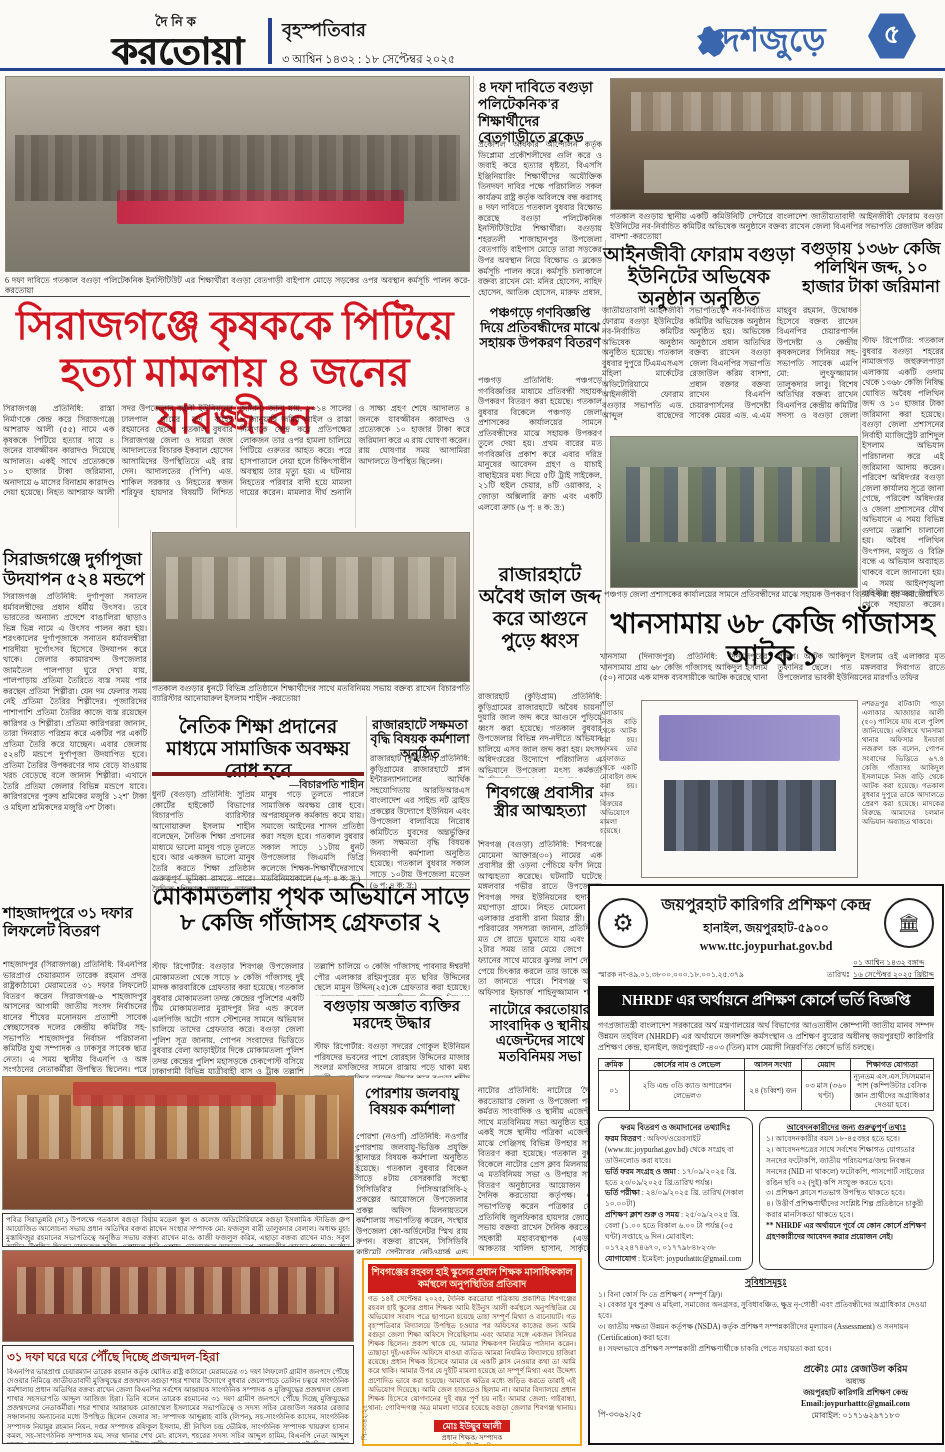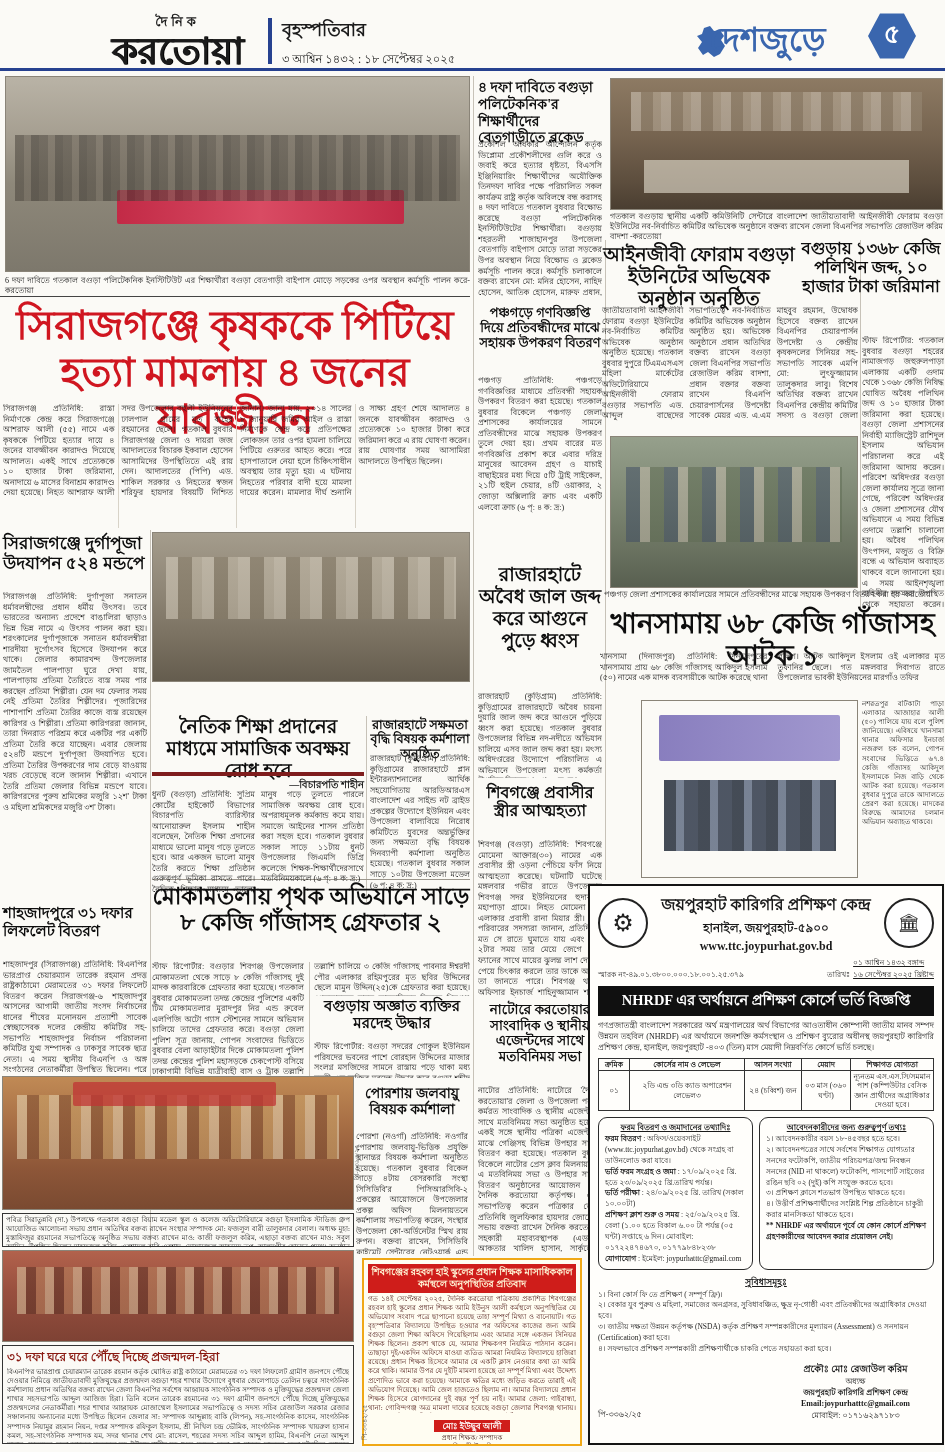--- a/index.html
+++ b/index.html
@@ -77,27 +77,28 @@
 
   <div class="abs hl" style="left:602px;top:244px;width:194px;font-size:19px;">আইনজীবী ফোরাম বগুড়া ইউনিটের অভিষেক অনুষ্ঠান অনুষ্ঠিত</div>
   <div class="abs body8" style="left:602px;top:306px;width:256px;height:126px;column-count:3;column-gap:6px;">জাতীয়তাবাদী আইনজীবী ফোরাম বগুড়া ইউনিটের নব-নির্বাচিত কমিটির অভিষেক অনুষ্ঠান অনুষ্ঠিত হয়েছে। গতকাল বুধবার দুপুরে টিএমএসএস মহিলা মার্কেটের অডিটোরিয়ামে আইনজীবী ফোরাম বগুড়ার সভাপতি এড. আব্দুল বাছেদের সভাপতিত্বে নব-নির্বাচিত কমিটির অভিষেক অনুষ্ঠান অনুষ্ঠিত হয়। অভিষেক অনুষ্ঠানে প্রধান অতিথির বক্তব্য রাখেন বগুড়া জেলা বিএনপির সভাপতি রেজাউল করিম বাদশা, প্রধান বক্তার বক্তব্য রাখেন বিএনপি চেয়ারপার্সনের উপদেষ্টা সাবেক মেয়র এড. এ.এম মাহবুব রহমান, উদ্বোধক হিসেবে বক্তব্য রাখেন বিএনপির চেয়ারপার্সন উপদেষ্টা ও কেন্দ্রীয় কৃষকদলের সিনিয়র সহ-সভাপতি সাবেক এমপি মো: লুৎফুজ্জামান তালুকদার লাবু। বিশেষ অতিথির বক্তব্য রাখেন বিএনপির কেন্দ্রীয় কমিটির সদস্য ও বগুড়া জেলা বিএনপির সাবেক সভাপতি ভিপি সাইফুল ইসলাম, সাবেক এমপি ও জেলা বিএনপির সাবেক আহ্বায়ক গোলাম মো: সিরাজ, সাবেক এমপি কাজী রফিকুল ইসলাম, বগুড়া জেলা বিএনপির ভারপ্রাপ্ত সাধারণ সম্পাদক সাবেক এমপি মোশারফ হোসেন, বিএনপির কেন্দ্রীয় কমিটির সদস্য জয়নাল আবেদীন প্রমুখ।</div>
 
   <div class="abs hl" style="left:798px;top:240px;width:146px;font-size:16.5px;">বগুড়ায় ১৩৬৮ কেজি পলিথিন জব্দ, ১০ হাজার টাকা জরিমানা</div>
   <div class="abs body8" style="left:862px;top:336px;width:82px;height:272px;">স্টাফ রিপোর্টার: গতকাল বুধবার বগুড়া শহরের নামাজগড় জহুরুলপাড়া এলাকায় একটি গুদাম থেকে ১৩৬৮ কেজি নিষিদ্ধ ঘোষিত অবৈধ পলিথিন জব্দ ও ১০ হাজার টাকা জরিমানা করা হয়েছে। বগুড়া জেলা প্রশাসনের নির্বাহী ম্যাজিস্ট্রেট রাশিদুল ইসলাম অভিযান পরিচালনা করে এই জরিমানা আদায় করেন। পরিবেশ অধিদপ্তর বগুড়া জেলা কার্যালয় সূত্রে জানা গেছে, পরিবেশ অধিদপ্তর ও জেলা প্রশাসনের যৌথ অভিযানে এ সময় বিভিন্ন গুদামে তল্লাশি চালানো হয়। অবৈধ পলিথিন উৎপাদন, মজুত ও বিক্রি বন্ধে এ অভিযান অব্যাহত থাকবে বলে জানানো হয়। এ সময় আইনশৃঙ্খলা বাহিনীর সদস্যরা উপস্থিত থেকে সহায়তা করেন। জব্দকৃত পলিথিন ধ্বংস করা হবে এবং আইনশৃঙ্খলা রক্ষায় অভিযান পরিচালনা অব্যাহত রাখা হবে বলে জেলা প্রশাসন সূত্রে জানা গেছে।</div>
 
   <div class="abs redhl" style="left:0px;top:302px;width:470px;font-size:40px;">সিরাজগঞ্জে কৃষককে পিটিয়ে হত্যা মামলায় ৪ জনের যাবজ্জীবন</div>
   <div class="abs body8" style="left:3px;top:404px;width:467px;height:124px;column-count:4;column-gap:7px;column-rule:1px solid #d8d3c8;">সিরাজগঞ্জ প্রতিনিধি: রাস্তা নির্মাণকে কেন্দ্র করে সিরাজগঞ্জে আশরাফ আলী (৫৫) নামে এক কৃষককে পিটিয়ে হত্যার দায়ে ৪ জনের যাবজ্জীবন কারাদণ্ড দিয়েছে আদালত। একই সাথে প্রত্যেককে ১০ হাজার টাকা জরিমানা, অনাদায়ে ৬ মাসের বিনাশ্রম কারাদণ্ড দেয়া হয়েছে। নিহত আশরাফ আলী সদর উপজেলার বহুলী ইউনিয়নের ঢালপাল গ্রামের মৃত বাহের রহমানের ছেলে। গতকাল বুধবার সিরাজগঞ্জ জেলা ও দায়রা জজ আদালতের বিচারক ইকবাল হোসেন আসামিদের উপস্থিতিতে এই রায় দেন। আদালতের (পিপি) এড. শাকিল সরকার ও নিহতের স্বজন শরিফুর হায়দার বিষয়টি নিশ্চিত জানান। জানা যায়, ২০১৪ সালের ৮ জানুয়ারি জমির আইল ও রাস্তা নির্মাণকে কেন্দ্র করে প্রতিপক্ষের লোকজন তার ওপর হামলা চালিয়ে পিটিয়ে গুরুতর আহত করে। পরে হাসপাতালে নেয়া হলে চিকিৎসাধীন অবস্থায় তার মৃত্যু হয়। এ ঘটনায় নিহতের পরিবার বাদী হয়ে মামলা দায়ের করেন। মামলার দীর্ঘ শুনানি ও সাক্ষ্য গ্রহণ শেষে আদালত ৪ জনকে যাবজ্জীবন কারাদণ্ড ও প্রত্যেককে ১০ হাজার টাকা করে জরিমানা করে এ রায় ঘোষণা করেন। রায় ঘোষণার সময় আসামিরা আদালতে উপস্থিত ছিলেন।</div>
 
-  <div class="abs hlL" style="left:3px;top:534px;width:144px;font-size:17px;">সিরাজগঞ্জে দুর্গাপূজা উদযাপন ৫২৪ মন্ডপে</div>
+  <div class="abs hlL" style="left:3px;top:550px;width:144px;font-size:17px;">সিরাজগঞ্জে দুর্গাপূজা উদযাপন ৫২৪ মন্ডপে</div>
   <div class="abs body8" style="left:3px;top:592px;width:144px;height:306px;">সিরাজগঞ্জ প্রতিনিধি: দুর্গাপূজা সনাতন ধর্মাবলম্বীদের প্রধান ধর্মীয় উৎসব। তবে ভারতের অন্যান্য প্রদেশে বাঙালিরা ছাড়াও ভিন্ন ভিন্ন নামে এ উৎসব পালন করা হয়। শরৎকালের দুর্গাপূজাকে সনাতন ধর্মাবলম্বীরা শারদীয়া দুর্গোৎসব হিসেবে উদযাপন করে থাকে। জেলার কামারখন্দ উপজেলার জামতৈল পালপাড়া ঘুরে দেখা যায়, পালপাড়ায় প্রতিমা তৈরিতে ব্যস্ত সময় পার করছেন প্রতিমা শিল্পীরা। যেন দম ফেলার সময় নেই প্রতিমা তৈরির শিল্পীদের। পূজারিদের পাশাপাশি প্রতিমা তৈরির কাজে ব্যস্ত রয়েছেন কারিগর ও শিল্পীরা। প্রতিমা কারিগররা জানান, তারা দিনরাত পরিশ্রম করে একটির পর একটি প্রতিমা তৈরি করে যাচ্ছেন। এবার জেলায় ৫২৪টি মন্ডপে দুর্গাপূজা উদযাপিত হবে। প্রতিমা তৈরির উপকরণের দাম বেড়ে যাওয়ায় খরচ বেড়েছে বলে জানান শিল্পীরা। এখানে তৈরি প্রতিমা জেলার বিভিন্ন মন্ডপে যাবে। কারিগরদের পুরুষ শ্রমিকের মজুরি ১২শ' টাকা ও মহিলা শ্রমিকদের মজুরি ৩শ' টাকা।</div>
 
   <div class="abs photo" style="left:152px;top:532px;width:318px;height:150px;background:
       linear-gradient(180deg,#a49c8c 0%,#8e8575 40%,#776e5e 75%,#645c4e 100%);">
     <div class="abs" style="left:4%;top:16%;width:92%;height:42%;background:repeating-linear-gradient(90deg,#ded6c6 0 12px,#857a66 12px 26px,#c9c0ae 26px 36px);opacity:.5;"></div>
   </div>
+  <div class="abs cap" style="left:152px;top:684px;width:318px;height:28px;">গতকাল বগুড়ার ধুনটে বিভিন্ন প্রতিষ্ঠানে শিক্ষার্থীদের সাথে মতবিনিময় সভায় বক্তব্য রাখেন বিচারপতি ব্যারিস্টার আনোয়ারুল ইসলাম শাহীন -করতোয়া</div>
 
   <div class="abs hl" style="left:152px;top:716px;width:212px;font-size:19px;">নৈতিক শিক্ষা প্রদানের মাধ্যমে সামাজিক অবক্ষয় রোধ হবে</div>
   <div class="abs" style="left:152px;top:772px;width:212px;border-top:4px solid #7f1d1d;text-align:right;font-size:10px;font-weight:bold;padding-top:1px;">
     <span>—</span><span>বিচারপতি শাহীন</span>
   </div>
   <div class="abs body8" style="left:152px;top:790px;width:212px;height:110px;column-count:2;column-gap:6px;">ধুনট (বগুড়া) প্রতিনিধি: সুপ্রিম কোর্টের হাইকোর্ট বিভাগের বিচারপতি ব্যারিস্টার আনোয়ারুল ইসলাম শাহীন বলেছেন, নৈতিক শিক্ষা প্রদানের মাধ্যমে ভালো মানুষ গড়ে তুলতে হবে। আর একজন ভালো মানুষ তৈরি করতে শিক্ষা প্রতিষ্ঠান গুরুত্বপূর্ণ ভূমিকা রাখতে পারে। নৈতিক শিক্ষার মাধ্যমে ভালো মানুষ গড়ে তুলতে পারলে সামাজিক অবক্ষয় রোধ হবে। অপরাধমূলক কর্মকান্ড কমে যায়। সমাজে আইনের শাসন প্রতিষ্ঠা করা সহজ হবে। গতকাল বুধবার সকাল সাড়ে ১১টায় ধুনট উপজেলার জিএমসি ডিগ্রি কলেজে শিক্ষক-শিক্ষার্থীদেরসাথে মতবিনিময়কালে (৬ পৃ: ৪ ক: দ্র:)</div>
 
   <div class="abs hl" style="left:370px;top:718px;width:100px;font-size:12.5px;">রাজারহাটে সক্ষমতা বৃদ্ধি বিষয়ক কর্মশালা অনুষ্ঠিত</div>
   <div class="abs body8" style="left:370px;top:754px;width:100px;height:146px;">রাজারহাট (কুড়িগ্রাম) প্রতিনিধি: কুড়িগ্রামের রাজারহাটে প্লান ইন্টারন্যাশনালের আর্থিক সহযোগিতায় আরডিআরএস বাংলাদেশ এর সাইন্ড নট ব্রাইড প্রকল্পের উদ্যোগে ইউনিয়ন এবং উপজেলা বাল্যবিয়ে নিরোধ কমিটিতে যুবদের অন্তর্ভুক্তির জন্য সক্ষমতা বৃদ্ধি বিষয়ক দিনব্যাপী কর্মশালা অনুষ্ঠিত হয়েছে। গতকাল বুধবার সকাল সাড়ে ১০টায় উপজেলা মডেল (৬ পৃ: ৪ ক: দ্র:)</div>
 
@@ -107,20 +108,21 @@
   <div class="abs body8" style="left:478px;top:692px;width:124px;height:86px;">রাজারহাট (কুড়িগ্রাম) প্রতিনিধি: কুড়িগ্রামের রাজারহাটে অবৈধ চায়না দুয়ারি জাল জব্দ করে আগুনে পুড়িয়ে ধ্বংস করা হয়েছে। গতকাল বুধবার উপজেলার বিভিন্ন নদ-নদীতে অভিযান চালিয়ে এসব জাল জব্দ করা হয়। মৎস্য অধিদপ্তরের উদ্যোগে পরিচালিত এ অভিযানে উপজেলা মৎস্য কর্মকর্তা উপস্থিত ছিলেন। (৬ পৃ: ৪ ক: দ্র:)</div>
 
   <div class="abs photo" style="left:610px;top:436px;width:248px;height:152px;background:
       linear-gradient(180deg,#96a08c 0%,#7e8874 40%,#6a7260 75%,#585f50 100%);">
     <div class="abs" style="left:6%;top:20%;width:88%;height:50%;background:repeating-linear-gradient(90deg,#3c4a63 0 14px,#c8beae 14px 24px,#5d6a51 24px 38px);opacity:.5;"></div>
   </div>
   <div class="abs cap" style="left:604px;top:590px;width:340px;height:14px;">পঞ্চগড় জেলা প্রশাসকের কার্যালয়ের সামনে প্রতিবন্ধীদের মাঝে সহায়ক উপকরণ বিতরণ করা হয় -করতোয়া</div>
 
   <div class="abs hl" style="left:600px;top:608px;width:345px;font-size:28px;">খানসামায় ৬৮ কেজি গাঁজাসহ আটক ১</div>
   <div class="abs body8" style="left:600px;top:652px;width:345px;height:44px;column-count:2;column-gap:10px;">খানসামা (দিনাজপুর) প্রতিনিধি: দিনাজপুরের খানসামায় প্রায় ৬৮ কেজি গাঁজাসহ আকিদুল ইসলাম (৫০) নামের এক মাদক ব্যবসায়ীকে আটক করেছে থানা পুলিশ। আটক আকিদুল ইসলাম ওই এলাকার মৃত তুফানির ছেলে। গত মঙ্গলবার দিবাগত রাতে উপজেলার ভাবকী ইউনিয়নের মারগাঁও তফির</div>
+  <div class="abs body7" style="left:600px;top:700px;width:37px;height:178px;">পাড়া এলাকায় নিজ বাড়ি থেকে আটক করা হয়। এসময় তার হেফাজত থেকে একটি মোবাইল জব্দ করা হয়। মাদক বিক্রয়ের অভিযোগে মামলা হয়েছে।</div>
   <div class="abs photo" style="left:641px;top:700px;width:217px;height:178px;background:
       linear-gradient(180deg,#3d4burst 0%,#3d4660 0%,#333c52 45%,#2a3144 100%);">
     <div class="abs" style="left:8%;top:8%;width:84%;height:26%;background:linear-gradient(90deg,#6c5fb0,#8a7fc5);opacity:.8;border-radius:2px;"></div>
     <div class="abs" style="left:10%;top:45%;width:80%;height:40%;background:repeating-linear-gradient(90deg,#17202e 0 12px,#58657c 12px 20px,#232d3f 20px 34px);opacity:.8;"></div>
   </div>
   <div class="abs body7" style="left:862px;top:700px;width:82px;height:178px;">নশরতপুর বটিকাটা পাড়া এলাকার আজাহার আলী (৫০) পালিয়ে যায় বলে পুলিশ জানিয়েছে। এবিষয়ে খানসামা থানার অফিসার ইনচার্জ নজরুল হক বলেন, গোপন সংবাদের ভিত্তিতে ৬৭.৪ কেজি গাঁজাসহ আকিদুল ইসলামকে নিজ বাড়ি থেকে আটক করা হয়েছে। গতকাল বুধবার দুপুরে তাকে আদালতে প্রেরণ করা হয়েছে। মাদকের বিরুদ্ধে আমাদের চলমান অভিযান অব্যাহত থাকবে।</div>
 
   <div class="abs hl" style="left:152px;top:884px;width:318px;font-size:23px;">মোকামতলায় পৃথক অভিযানে সাড়ে ৮ কেজি গাঁজাসহ গ্রেফতার ২</div>
   <div class="abs body8" style="left:152px;top:962px;width:152px;height:116px;">স্টাফ রিপোর্টার: বগুড়ার শিবগঞ্জ উপজেলার মোকামতলা থেকে সাড়ে ৮ কেজি গাঁজাসহ দুই মাদক কারবারিকে গ্রেফতার করা হয়েছে। গতকাল বুধবার মোকামতলা তদন্ত কেন্দ্রের পুলিশের একটি টিম মোকামতলার মুরাদপুর নির এন্ড রুবেল এলপিজি অটো গ্যাস স্টেশনের সামনে অভিযান চালিয়ে তাদের গ্রেফতার করে। বগুড়া জেলা পুলিশ সূত্র জানায়, গোপন সংবাদের ভিত্তিতে বুধবার বেলা আড়াইটার দিকে মোকামতলা পুলিশ তদন্ত কেন্দ্রের পুলিশ মহাসড়কে চেকপোস্ট বসিয়ে ঢাকাগামী বিভিন্ন যাত্রীবাহী বাস ও ট্রাক তল্লাশি করে। এ সময় একটি বাসে তল্লাশি করে ৫ কেজি গাঁজাসহ নীলফামারীর ডিমলা থানার ঝিঝিরপাড়া পোর্থাডুবি এলাকার নুরুজ্জামানের ছেলে মমিনুর রহমান(২৫)কে গ্রেফতার করা হয়। এদিকে একই চেকপোস্টে বিকেল সাড়ে ৩টার দিকে আর একটি বাসে</div>
   <div class="abs body8" style="left:314px;top:962px;width:156px;height:34px;">তল্লাশি চালিয়ে ৩ কেজি গাঁজাসহ পাবনার ঈশ্বরদী পৌর এলাকার রহিমপুরের মৃত ছবির উদ্দিনের ছেলে মামুন উদ্দিন(২৫)কে গ্রেফতার করা হয়েছে। গ্রেফতারকৃত মাদক কারবারিদের বিরুদ্ধে শিবগঞ্জ থানায় মাদকদ্রব্য আইনে পৃথক মামলা দায়ের করা হয়েছে।</div>
@@ -202,21 +204,21 @@
         <td>০১</td>
         <td>২ডি এন্ড ৩ডি ক্যাড অপারেশন লেভেল৩</td>
         <td>২৪ (চব্বিশ) জন</td>
         <td>০৩ মাস (৩৬০ ঘণ্টা)</td>
         <td>ন্যূনতম এস.এস.সি/সমমান পাশ (কম্পিউটার বেসিক জ্ঞান প্রার্থীদের অগ্রাধিকার দেওয়া হবে।</td>
       </tr>
     </tbody>
       </table>
     <div style="display:flex;gap:6px;margin-top:6px;">
       <div class="roundbox" style="width:47%;">
-        <div style="text-align:center;font-weight:bold;text-decoration:underline;font-size:8px;">ফরম বিতরণ ও জমাদানের তথ্যাদিঃ</div>
+        <div style="text-align:center;font-weight:bold;font-size:8px;">ফরম বিতরণ ও জমাদানের তথ্যাদিঃ</div>
         <div><b>ফরম বিতরণ</b> <span>: অফিস/ওয়েবসাইট (www.ttc.joypurhat.gov.bd) থেকে সংগ্রহ বা ডাউনলোড করা যাবে।</span></div>
         <div><b>ভর্তি ফরম সংগ্রহ ও জমা</b> <span>: ১৭/০৯/২০২৫ খ্রি. হতে ২৩/০৯/২০২৫ খ্রি.তারিখ পর্যন্ত।</span></div>
         <div><b>ভর্তি পরীক্ষা</b> <span>: ২৪/০৯/২০২৫ খ্রি. তারিখ (সকাল ১০.০০টা)</span></div>
         <div><b>প্রশিক্ষণ ক্লাশ শুরু ও সময়</b> <span>: ২৫/০৯/২০২৫ খ্রি. বেলা (১.০০ হতে বিকাল ৬.০০ টা পর্যন্ত (০৫ ঘন্টা) সপ্তাহে ৬ দিন। মোবাইল: ০১৭২২৪৭৪৬৭০, ০১৭৭৯৮৪৮২৩৮</span></div>
         <div><b>যোগাযোগ</b> <span>: ইমেইল: joypurhatttc@gmail.com</span></div>
       </div>
       <div class="roundbox" style="width:53%;">
         <div style="text-align:center;font-weight:bold;text-decoration:underline;font-size:8px;">আবেদনকারীদের জন্য গুরুত্বপূর্ণ তথ্যঃ</div>
         <div>১। আবেদনকারীর বয়স ১৮-৪৫বছর হতে হবে।</div>
         <div>২। আবেদনপত্রের সাথে সর্বশেষ শিক্ষাগত যোগ্যতার সনদের ফটোকপি, জাতীয় পরিচয়পত্র/জন্ম নিবন্ধন সনদের (NID না থাকলে) ফটোকপি, পাসপোর্ট সাইজের রঙিন ছবি ০২ (দুই) কপি সংযুক্ত করতে হবে।</div>

